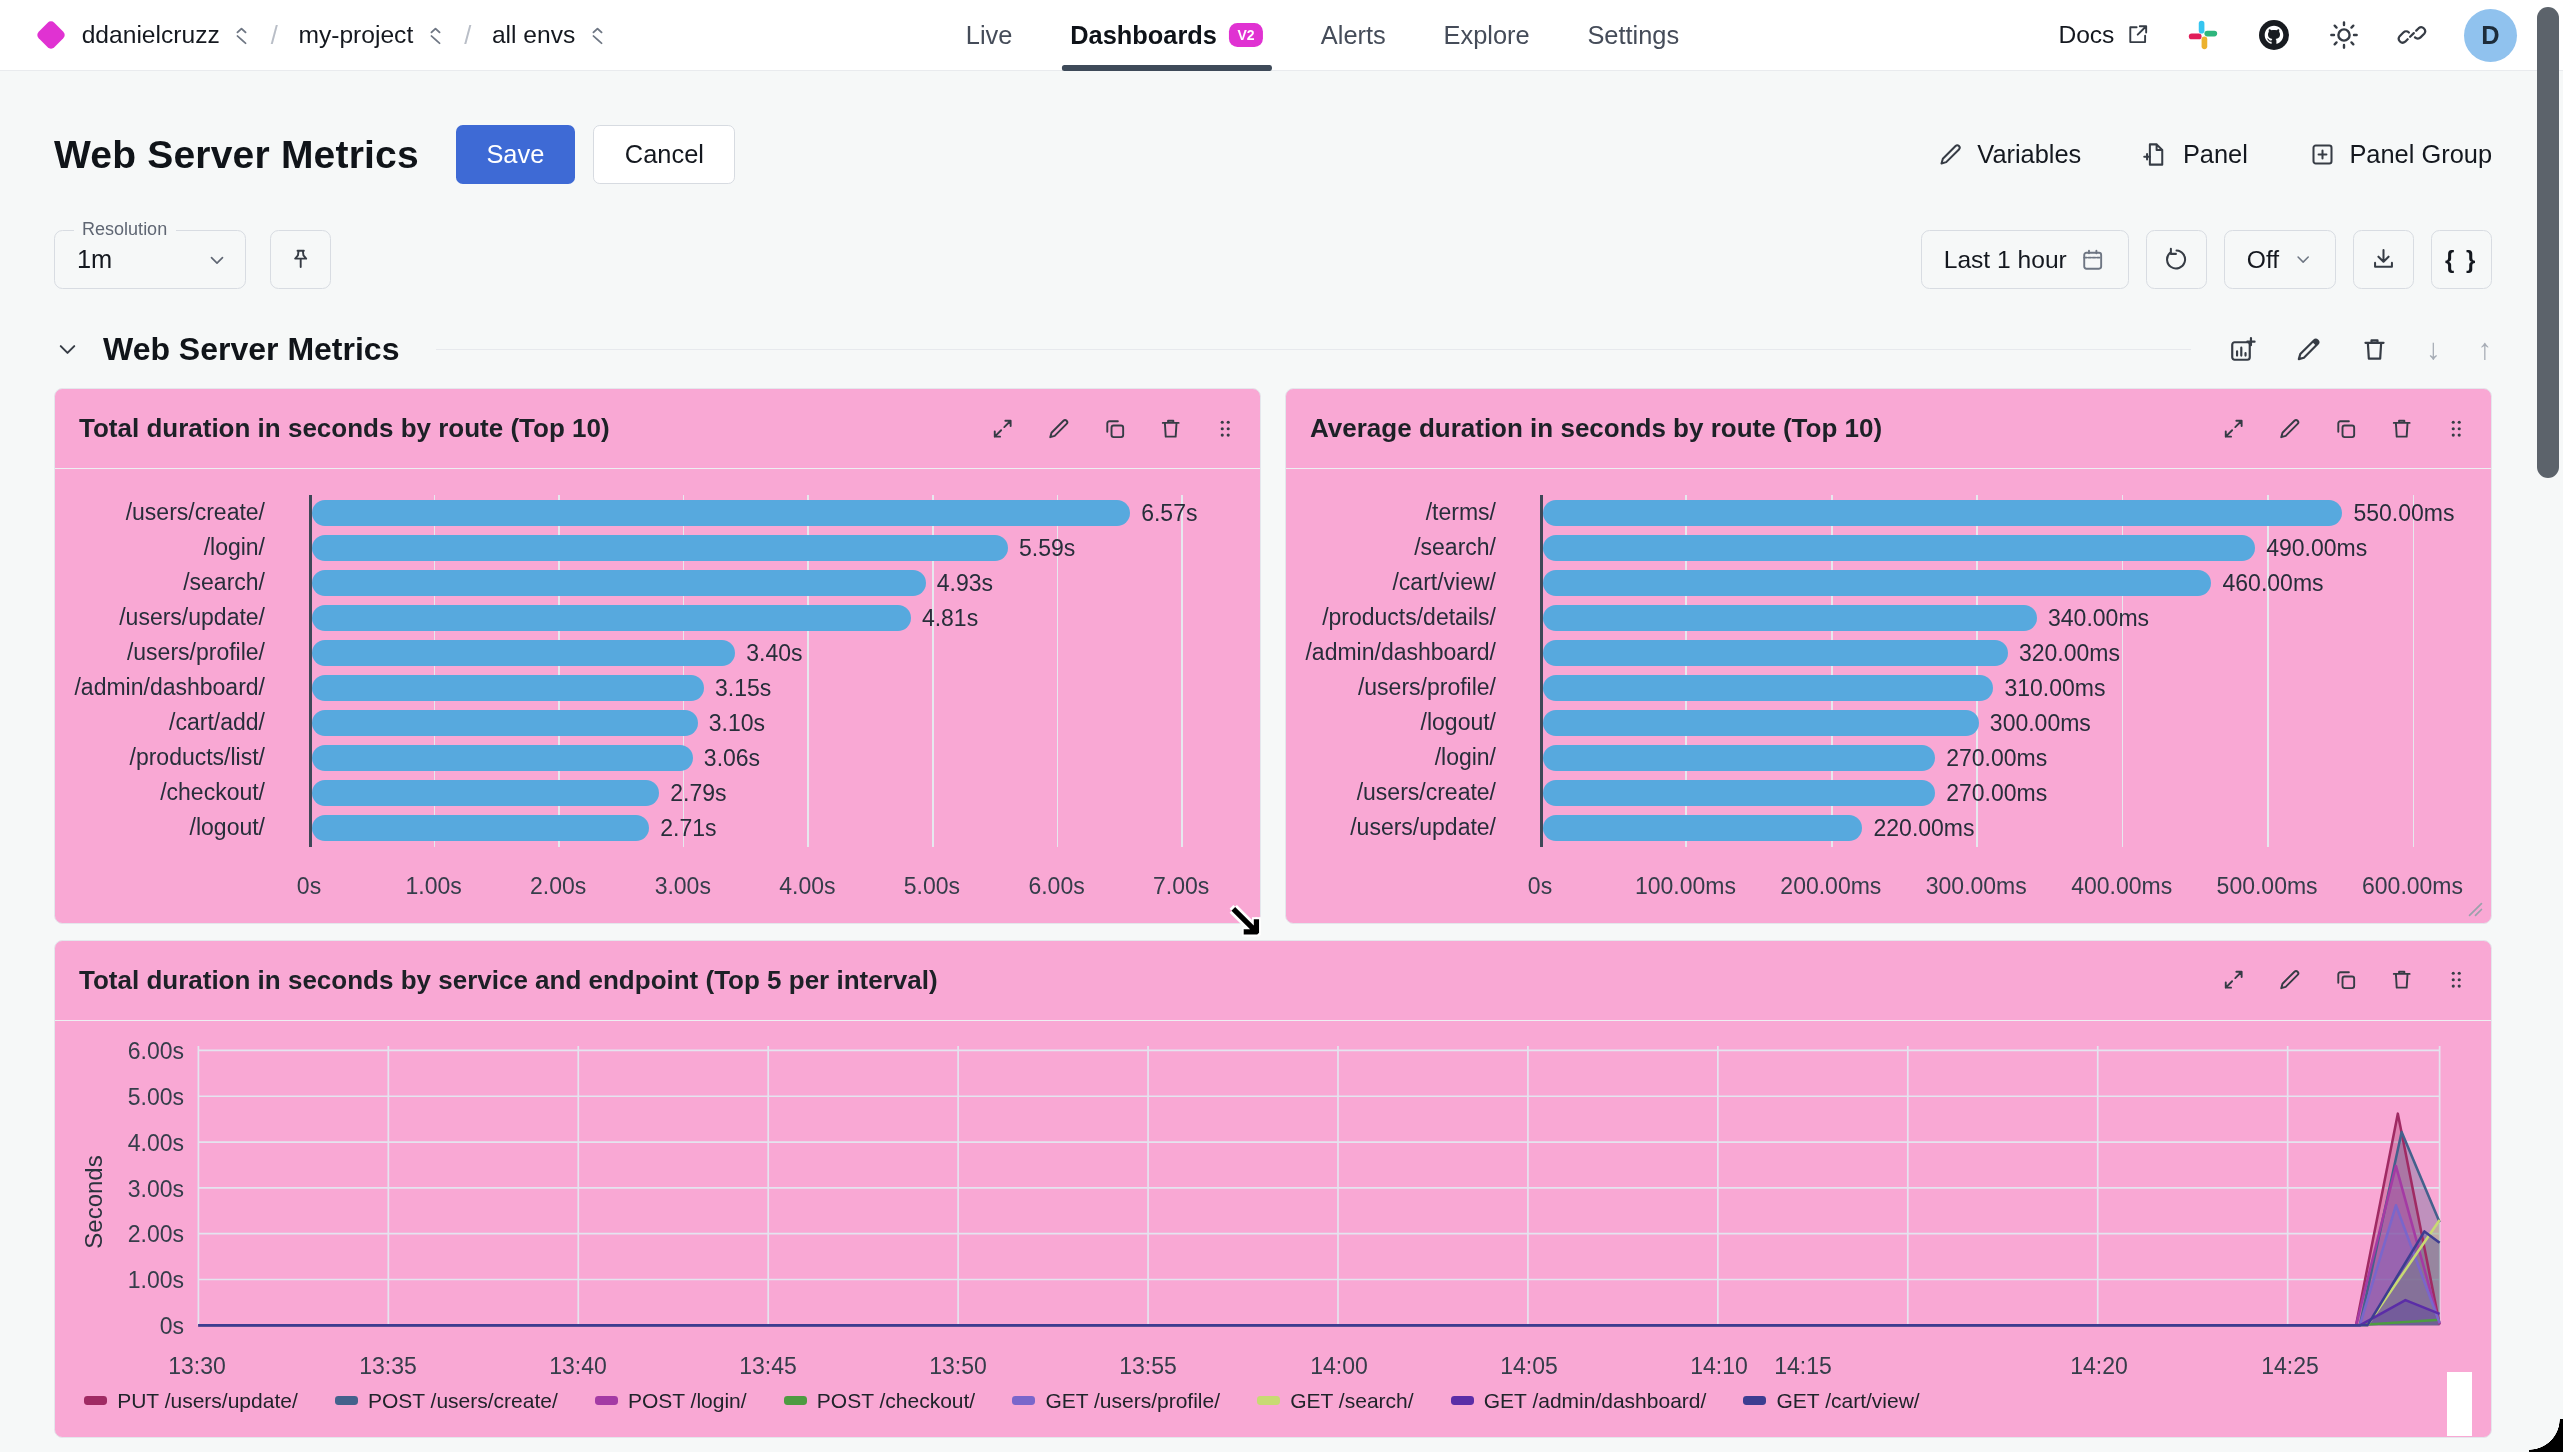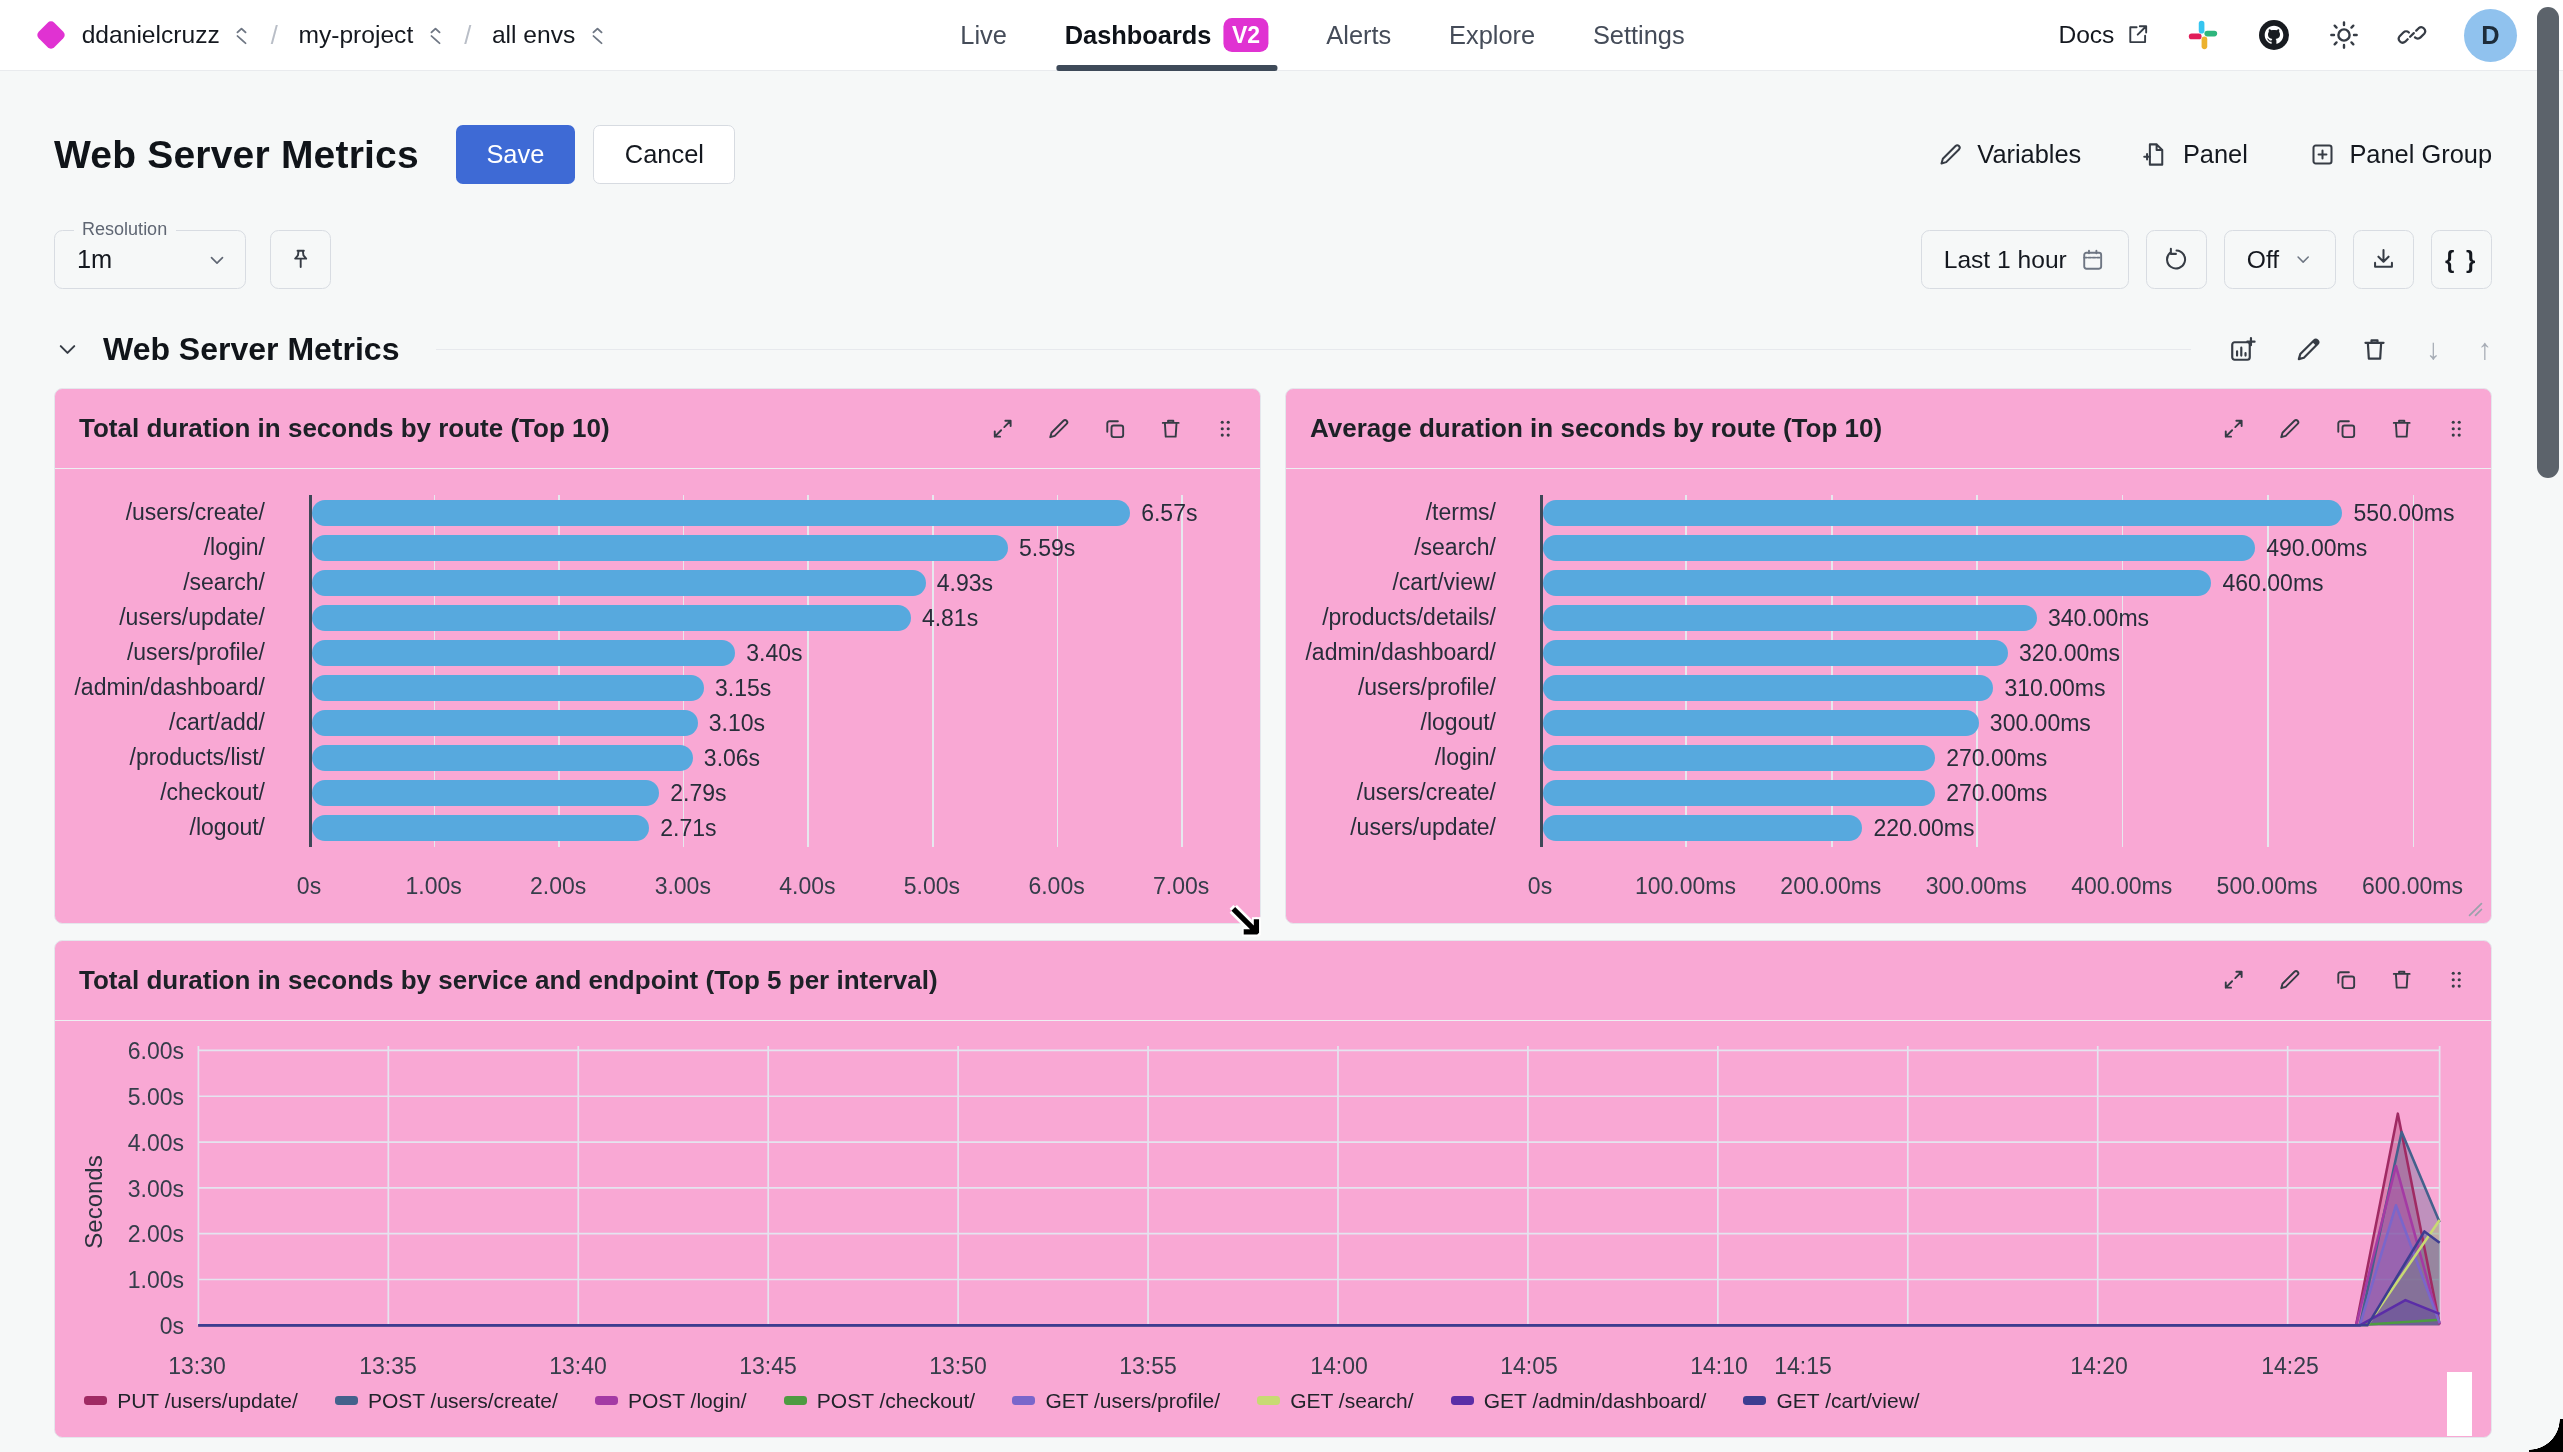--- a/index.html
+++ b/index.html
@@ -12,21 +12,21 @@
   .topbar { height:71px; background:#ffffff; border-bottom:1.7px solid #e9ebee; display:flex; align-items:center; padding:0 46px 0 34px; position:relative; }
   .brand { display:flex; align-items:center; }
   .diamond { width:24px; height:24px; background:#e032d2; border-radius:5.1px; transform:rotate(45deg) scale(.92); margin:0 18.6px 0 5.1px; }
   .crumb { display:flex; align-items:center; font-size:24.6px; font-weight:500; color:#14181f; gap:8.5px; }
   .crumb .sep { color:#b9bec7; font-weight:400; margin:0 12px; font-size:25.4px; }
   .updown { margin-left:5.1px; }
   .nav { position:absolute; left:50%; transform:translateX(-50%); margin-left:41px; height:71px; display:flex; align-items:center; gap:51px; }
   .nav-item { height:71px; display:flex; align-items:center; font-size:25.4px; color:#454c59; position:relative; cursor:pointer; padding:0 3.4px; }
   .nav-item.active { color:#0e1218; font-weight:600; }
   .nav-item.active::after { content:""; position:absolute; left:-5.1px; right:-5.1px; bottom:0; height:6px; background:#3e4a59; border-radius:2.5px; }
-  .badge { background:#e032d2; color:#fff; font-size:23px; font-weight:700; padding:5.1px 8.5px; border-radius:8.5px; margin-left:12px; line-height:1; }
+  .badge { background:#e032d2; color:#fff; font-size:14px; font-weight:700; padding:5.1px 8.5px; border-radius:8.5px; margin-left:12px; line-height:1; }
   .topright { margin-left:auto; display:flex; align-items:center; gap:36px; }
   .docs { display:flex; align-items:center; gap:10.2px; font-size:24.6px; color:#14181f; cursor:pointer; }
   .avatar { width:53px; height:53px; border-radius:50%; background:#90c2ee; display:flex; align-items:center; justify-content:center; font-size:25.4px; font-weight:600; color:#1d2c3a; }
 
   
   .main { padding:0 71px 0 54px; }
   .title-row { margin-top:54px; display:flex; align-items:center; }
   .page-title { font-size:39px; font-weight:700; letter-spacing:0.2px; color:#101419; }
   .btn { height:59px; display:inline-flex; align-items:center; justify-content:center; font-size:25.4px; border-radius:6.8px; cursor:pointer; }
   .btn-save { background:#3e6ad5; color:#fff; padding:0 30.5px; margin-left:37px; }

